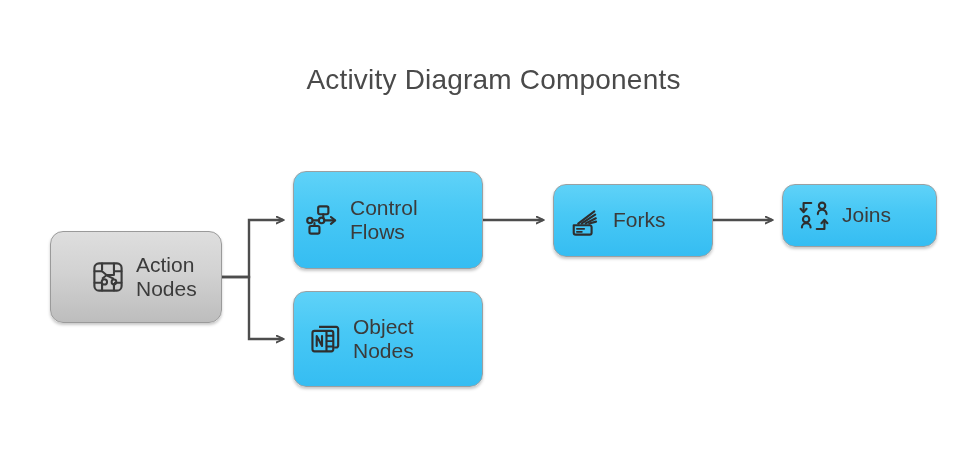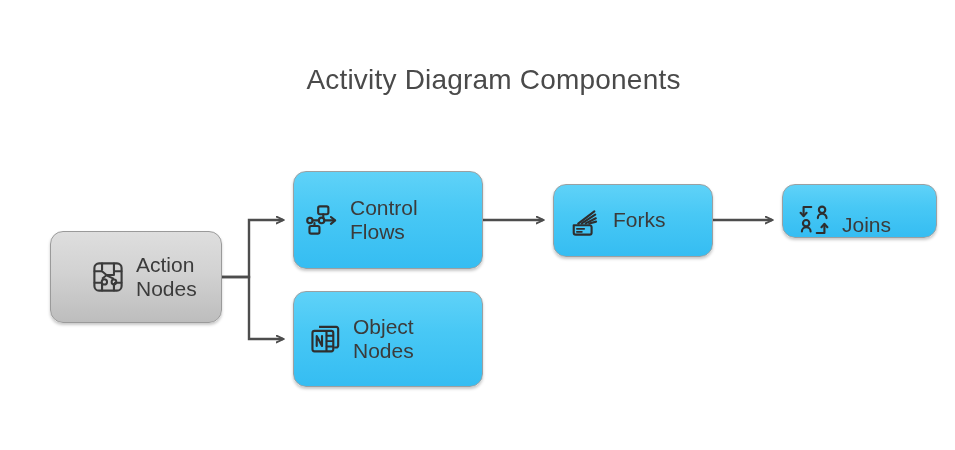--- a/index.html
+++ b/index.html
@@ -81,21 +81,21 @@
     height: 34px;
     display: block;
   }
   .node-icon svg { display: block; width: 34px; height: 34px; }
 
   
   #node-action      { left: 34px;  top: 231px; width: 172px; height: 92px; padding-left: 40px; }
   #node-control     { left: 277px; top: 171px; width: 190px; height: 98px; padding-left: 11px; }
   #node-object      { left: 277px; top: 291px; width: 190px; height: 96px; }
   #node-forks       { left: 537px; top: 184px; width: 160px; height: 73px; }
-  #node-joins       { left: 766px; top: 184px; width: 155px; height: 54px; align-items: flex-end; }
+  #node-joins       { left: 766px; top: 184px; width: 155px; height: 63px; }
 </style>
 </head>
 <body>
 
 <div id="canvas">
 
   <div id="title">Activity Diagram Components</div>
 
   <svg id="edges" viewBox="0 0 955 450" xmlns="http://www.w3.org/2000/svg">
     <defs>

